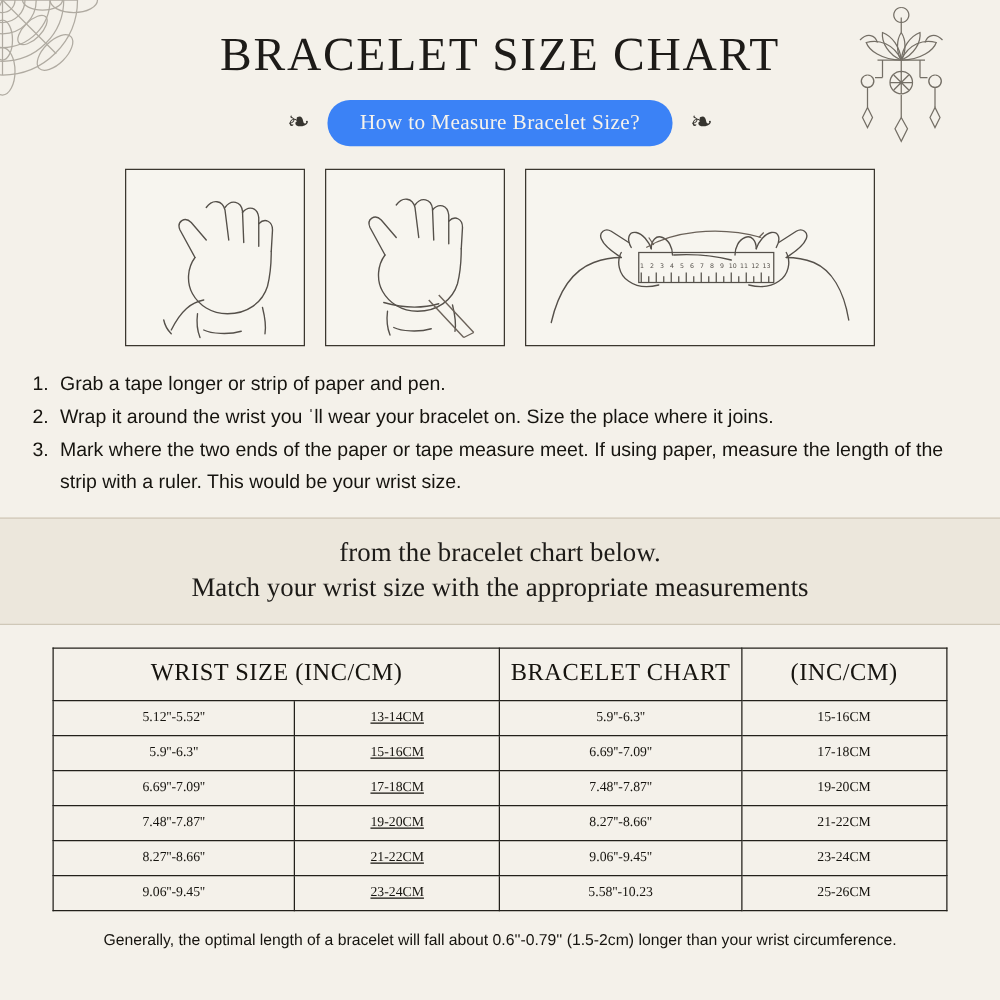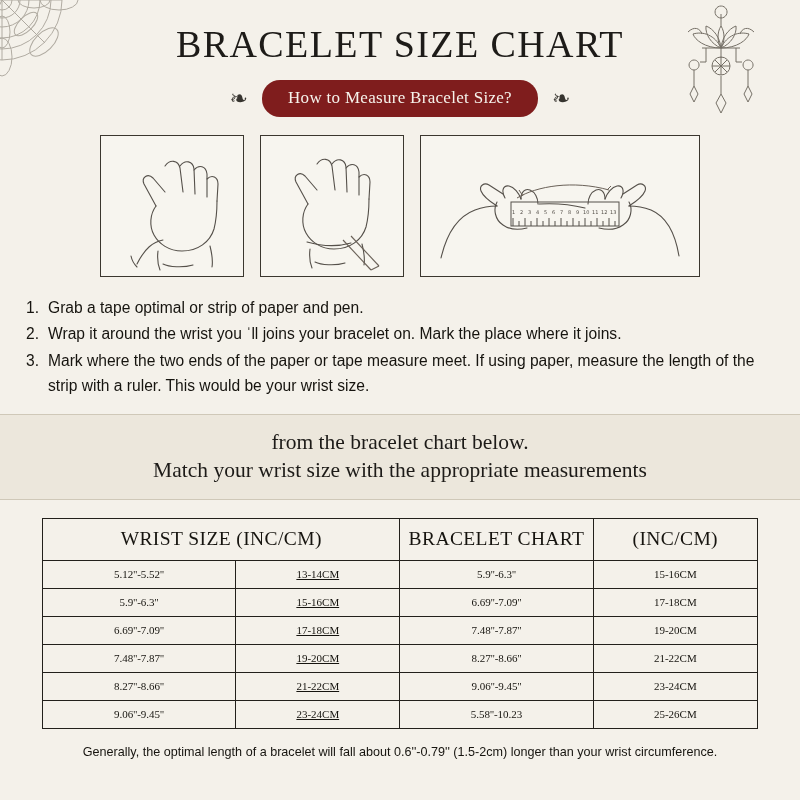--- a/index.html
+++ b/index.html
@@ -55,21 +55,21 @@
   }
 
   .subtitle-row {
     display: flex;
     align-items: center;
     justify-content: center;
     gap: 14px;
     margin-top: 14px;
   }
   .pill {
-    background: #7f1d1d;
+    background: #3b82f6;
     color: #f6f3ec;
     border-radius: 18px;
     padding: 8px 26px 9px;
     font-size: 17px;
     font-family: "Liberation Serif", serif;
     letter-spacing: 0.3px;
     white-space: nowrap;
   }
   .flourish {
     font-size: 22px;
@@ -308,25 +308,25 @@
           <path d="M102 60 l-4 -6 M186 54 l4 -4"></path>
         </g>
       </svg>
     </div>
 
   </div>
 
   <div class="steps">
     <div class="step">
       <span class="num">1.</span>
-      <span class="txt">Grab a tape optimal or strip of paper and pen.</span>
+      <span class="txt">Grab a tape longer or strip of paper and pen.</span>
     </div>
     <div class="step">
       <span class="num">2.</span>
-      <span class="txt">Wrap it around the wrist you ˈll joins your bracelet on. Mark the place where it joins.</span>
+      <span class="txt">Wrap it around the wrist you ˈll wear your bracelet on. Size the place where it joins.</span>
     </div>
     <div class="step">
       <span class="num">3.</span>
       <span class="txt">Mark where the two ends of the paper or tape measure meet. If using paper, measure the length of the strip with a ruler. This would be your wrist size.</span>
     </div>
   </div>
 
   <div class="band">
     <div>from the bracelet chart below.</div>
     <div>Match your wrist size with the appropriate measurements</div>

